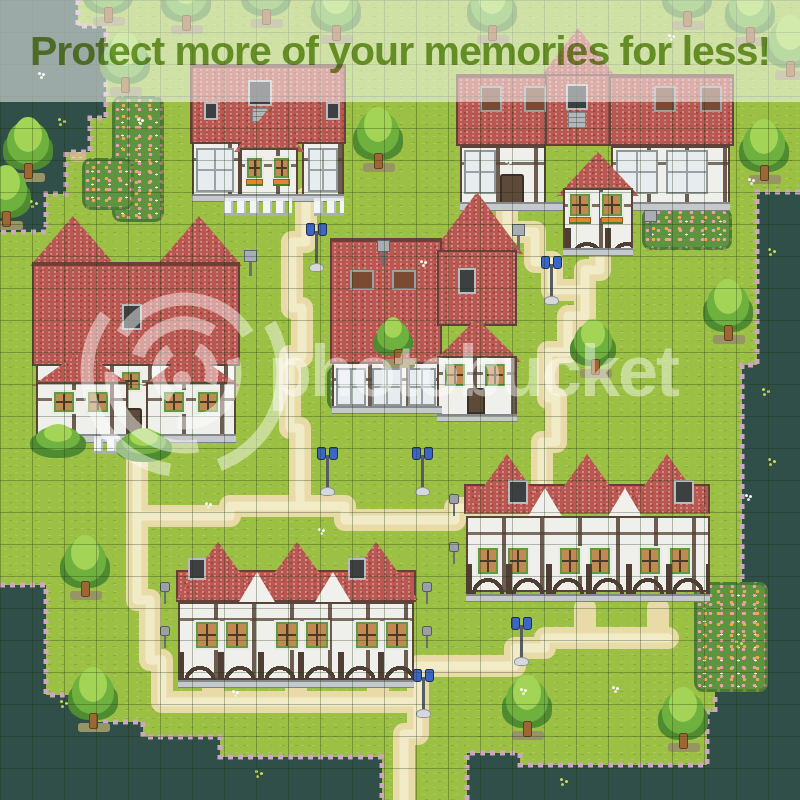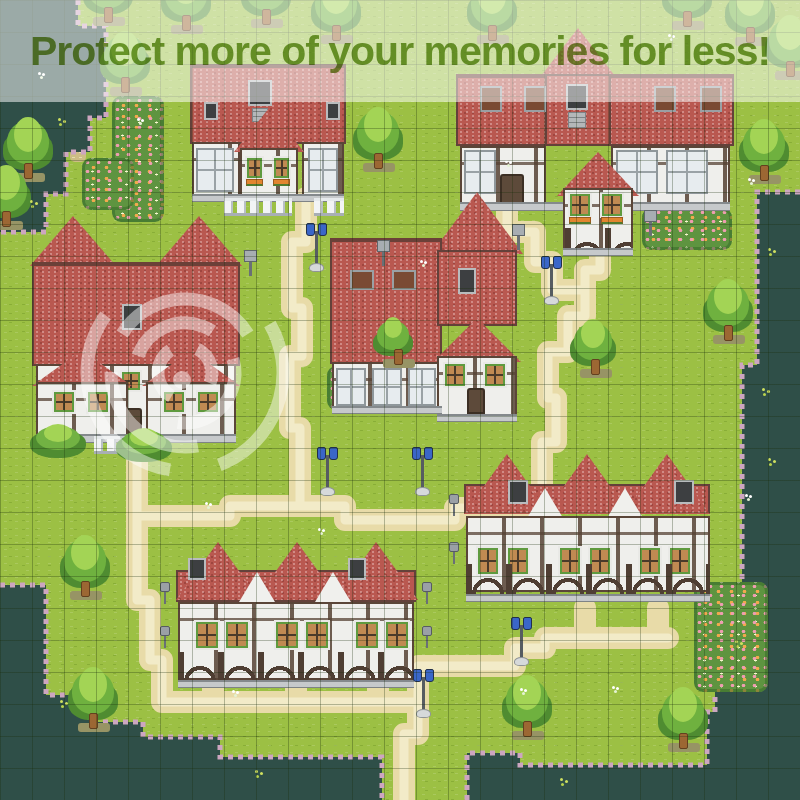--- a/index.html
+++ b/index.html
@@ -521,14 +521,15 @@
   <svg width="230" height="230" style="left:70px;top:258px;">
     <g fill="none" stroke="rgba(255,255,255,0.45)" stroke-width="13">
       <circle cx="115" cy="115" r="98" stroke-dasharray="170 50 200 196" transform="rotate(-30 115 115)"></circle>
       <circle cx="115" cy="115" r="74" stroke-dasharray="130 40 150 145" transform="rotate(80 115 115)"></circle>
       <circle cx="115" cy="115" r="50" stroke-dasharray="90 35 100 89" transform="rotate(200 115 115)"></circle>
       <circle cx="115" cy="115" r="27" stroke-dasharray="55 28 40 47" transform="rotate(120 115 115)"></circle>
     </g>
     <circle cx="112" cy="122" r="9" fill="rgba(255,255,255,0.45)"></circle>
   </svg>
 
+  <div class="wmtext">photobucket</div>
 
 </div>
 
 </body></html>

